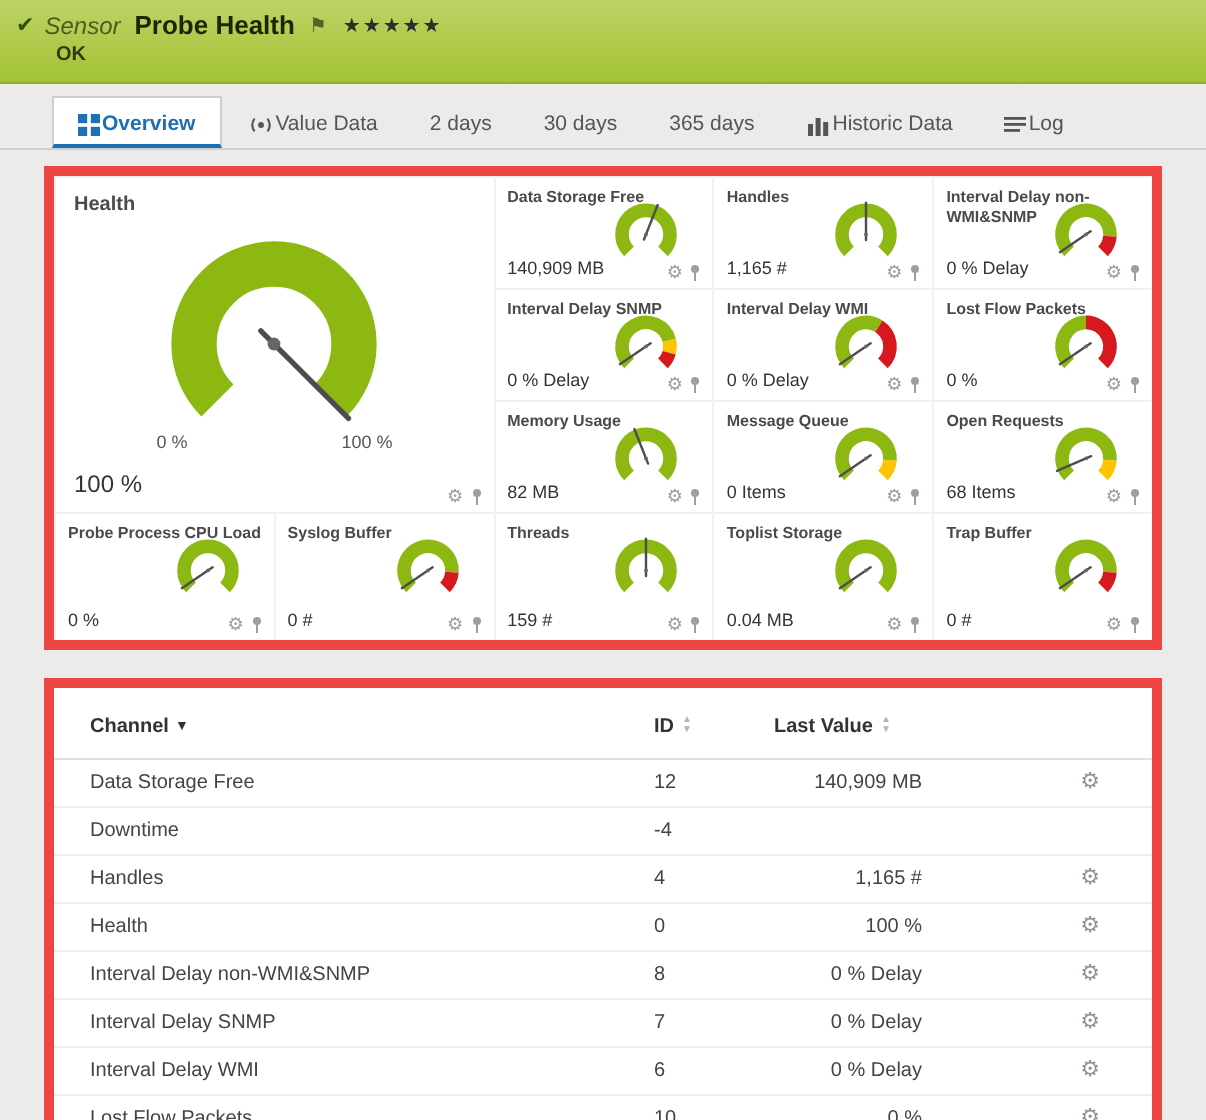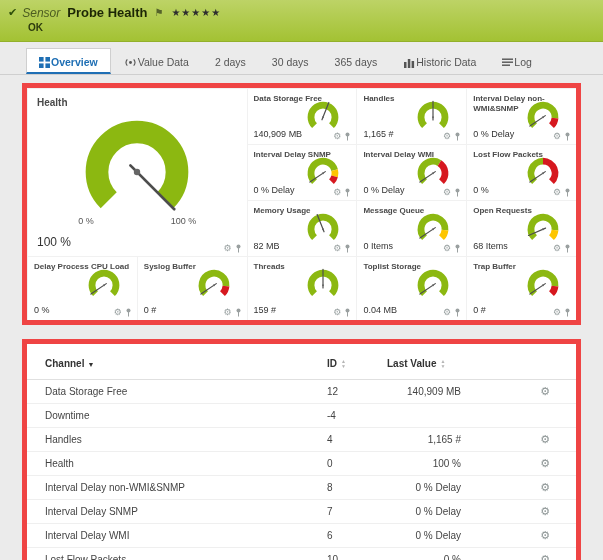--- a/index.html
+++ b/index.html
@@ -326,21 +326,21 @@
       <span class="gearchar">⚙</span>
       <span class="pinbtn">
         <svg width="7" height="9" viewBox="0 0 7 9">
             <circle cx="3.5" cy="2.5" r="2" fill="#9aa0a0"></circle>
             <rect x="3" y="4" width="1" height="4.5" fill="#9aa0a0"></rect>
           </svg>
       </span>
     </div>
   </div>
     <div class="tile">
-    <div class="tile-label">Delay Process CPU Load</div>
+    <div class="tile-label">Probe Process CPU Load</div>
     <svg class="tile-gauge" viewBox="0 0 100 90">
         <path d="M 28.79 69.21 A 30 30 0 1 1 71.21 69.21" fill="none" stroke="#8cb811" stroke-width="17"></path>
         <line x1="55.79" y1="44.07" x2="17.33" y2="70.20" stroke="#4d4d4d" stroke-width="3" stroke-linecap="round"></line>
         <circle cx="50" cy="48" r="2.4" fill="#666"></circle>
       </svg>
     <div class="tile-value">0 %</div>
     <div class="tile-icons">
       <span class="gearchar">⚙</span>
       <span class="pinbtn">
         <svg width="7" height="9" viewBox="0 0 7 9">

